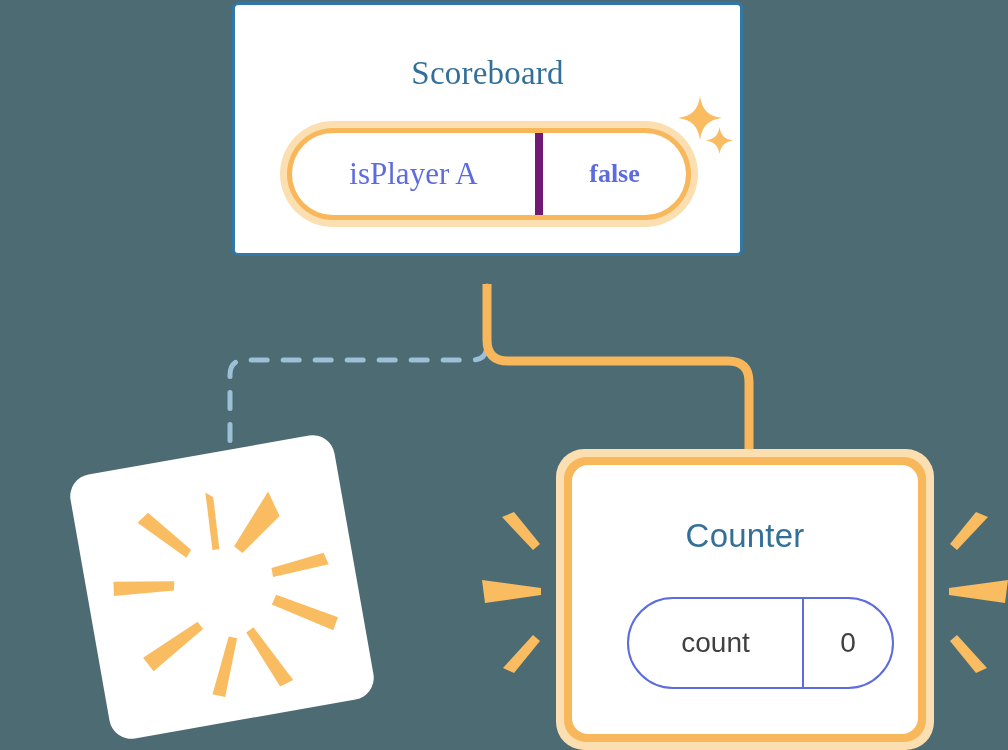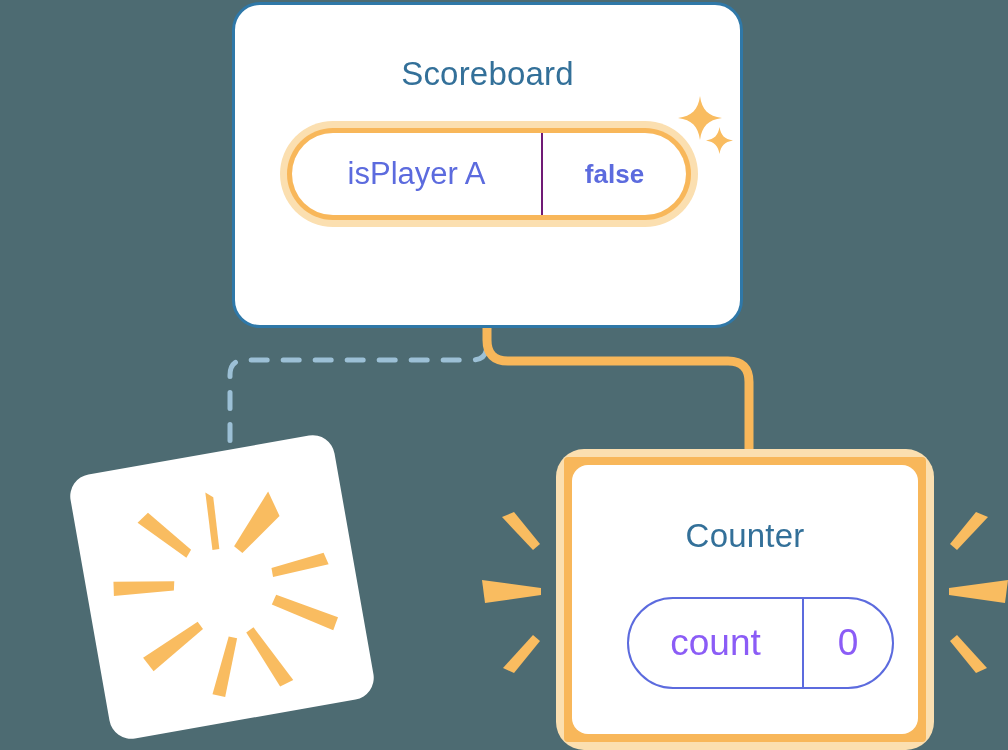--- a/index.html
+++ b/index.html
@@ -35,23 +35,24 @@
     position: absolute;
     background: #ffffff;
     box-sizing: border-box;
   }
 
   
   #scoreboard-card {
     left: 232px;
     top: 2px;
     width: 511px;
-    height: 326px;
+    height: 254px;
     border: 3px solid #2f78a8;
-    border-radius: 28px;
+    border-radius: 6px;
+    font-family: Liberation Serif, serif;
   }
 
   .card-title {
     text-align: center;
     color: #337099;
     font-size: 33px;
     font-weight: 400;
     letter-spacing: 0.2px;
     white-space: nowrap;
   }
@@ -96,21 +97,21 @@
   }
   #scoreboard-pill .pill-key,
   #scoreboard-pill .pill-val {
     display: flex;
     align-items: center;
     justify-content: center;
     box-sizing: border-box;
   }
   #scoreboard-pill .pill-key {
     flex: 0 0 251px;
-    border-right: 2px solid #701a75;
+    border-right: 8px solid #701a75;
     color: #5c6bde;
     font-size: 31px;
     font-weight: 400;
   }
   #scoreboard-pill .pill-val {
     flex: 1 1 auto;
     color: #5c6bde;
     font-size: 26px;
     font-weight: 700;
   }
@@ -130,21 +131,21 @@
     width: 378px;
     height: 301px;
     border-radius: 28px;
     background: #fbdfb0;
     padding: 8px;
     box-sizing: border-box;
   }
   #counter-ring {
     width: 100%;
     height: 100%;
-    border-radius: 4px;
+    border-radius: 22px;
     background: #f8b75a;
     padding: 8px;
     box-sizing: border-box;
   }
   #counter-face {
     position: relative;
     width: 100%;
     height: 100%;
     border-radius: 16px;
     background: #ffffff;
@@ -168,22 +169,22 @@
     display: flex;
     align-items: stretch;
     box-sizing: border-box;
   }
   #counter-pill .pill-key,
   #counter-pill .pill-val {
     display: flex;
     align-items: center;
     justify-content: center;
     box-sizing: border-box;
-    color: #8b5cf6;
-    font-size: 37px;
+    color: #404040;
+    font-size: 28px;
     font-weight: 400;
   }
   #counter-pill .pill-key {
     flex: 0 0 175px;
     border-right: 2px solid #5c6bde;
   }
   #counter-pill .pill-val {
     flex: 1 1 auto;
   }
 

